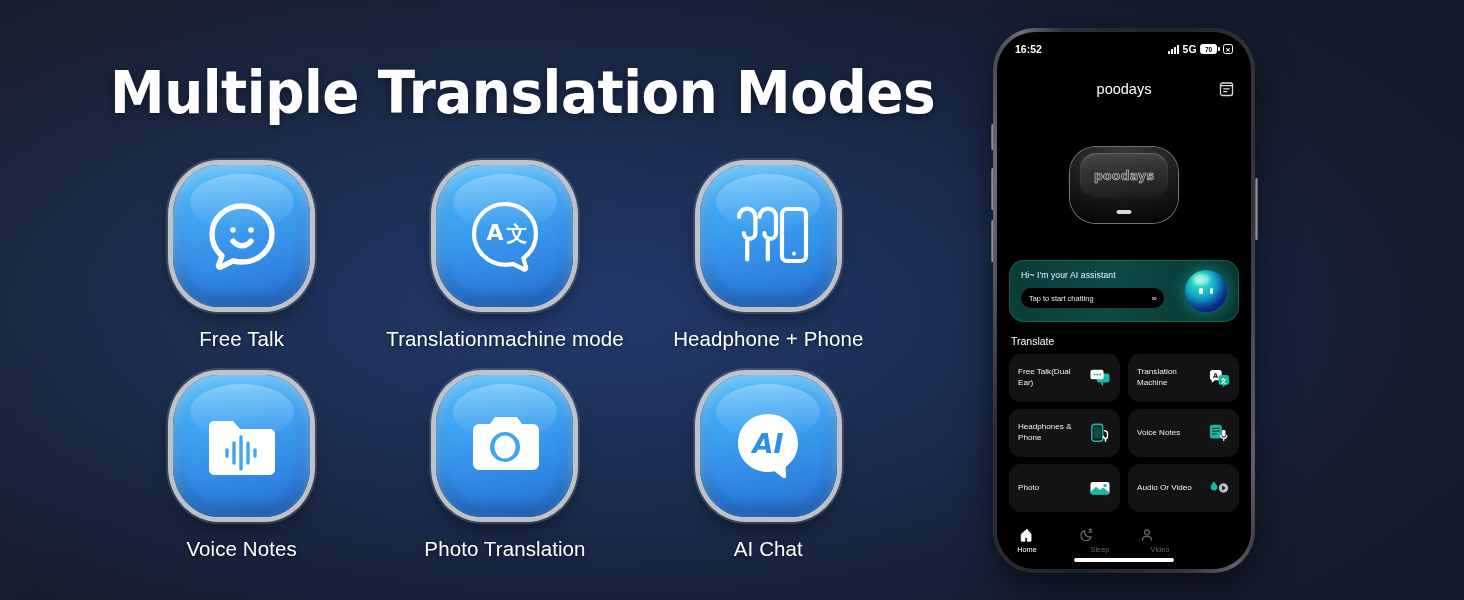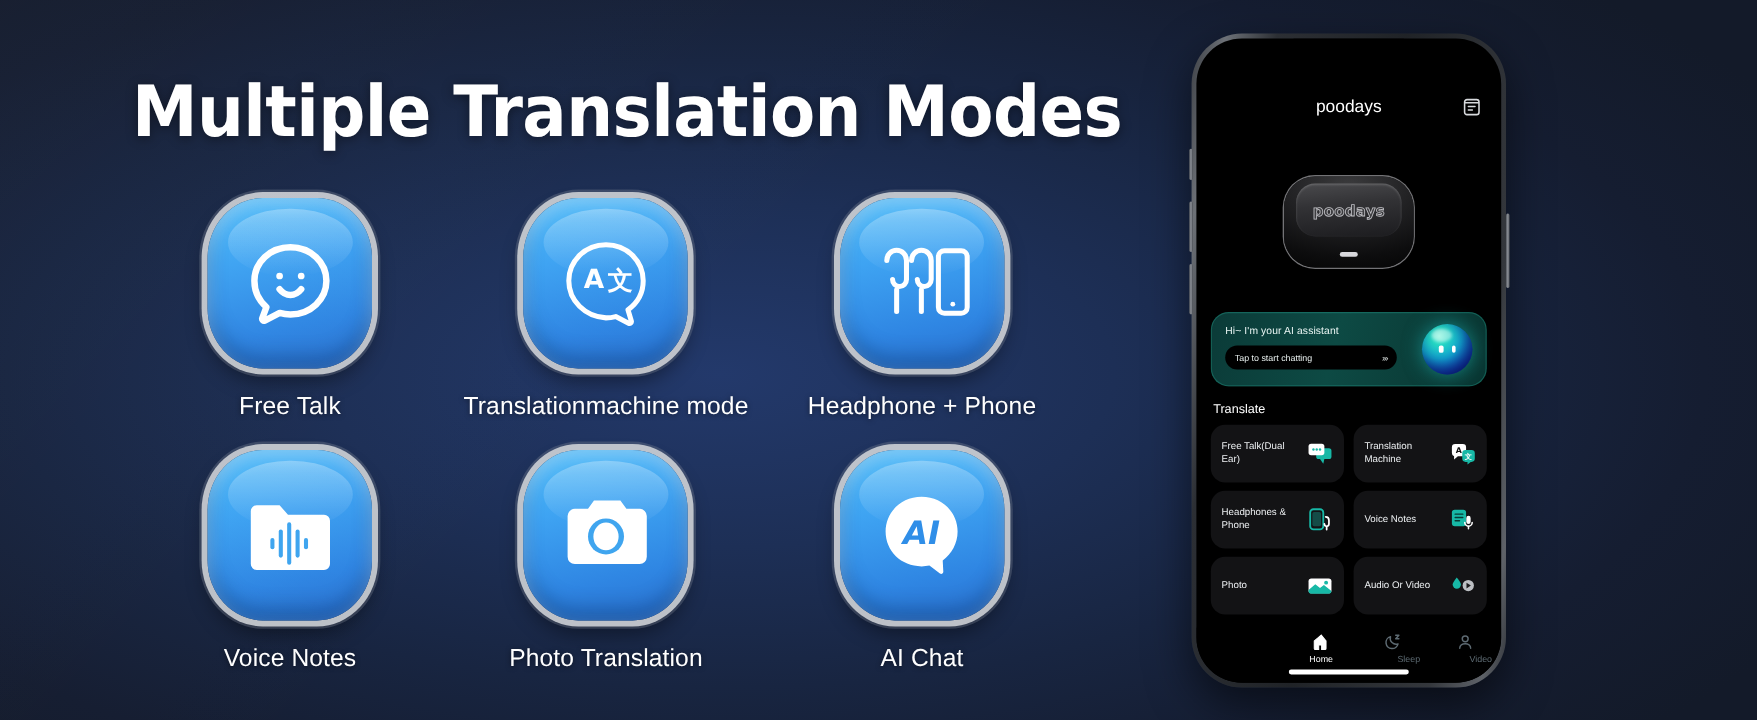--- a/index.html
+++ b/index.html
@@ -221,21 +221,21 @@
     height:48px; border-radius:12px; background:#131315;
     display:flex; align-items:center; justify-content:space-between;
     padding:0 9px; cursor:pointer;
   }
   .tile-label{ color:#eceff1; font-size:8.1px; line-height:1.35; max-width:62%; }
   .tile-ico{ width:22px; height:20px; flex:none; }
 
   .tabbar{
     position:absolute; left:0; right:0; bottom:0; height:46px;
     background:#000;
-    display:flex; align-items:flex-start; justify-content:flex-end;
+    display:flex; align-items:flex-start; justify-content:flex-start;
     padding-top:5px;
     z-index:12;
   }
   .tab{ display:flex; flex-direction:column; align-items:center; gap:3px; width:60px; cursor:pointer; }
   .tab span{ font-size:7.4px; }
   .tab.active span{ color:#fff; } .tab.active svg{ fill:#fff; stroke:#fff; }
   .tab.idle span{ color:#5d6a72;margin-left:26px; } .tab.idle svg{ stroke:#5d6a72; }
   .home-ind{
     position:absolute; left:50%; transform:translateX(-50%); bottom:7px;
     width:100px; height:4px; border-radius:2px; background:#fff; z-index:13;
@@ -331,20 +331,37 @@
 
   <div class="phone">
     <div class="btn-side btn-l1"></div>
     <div class="btn-side btn-l2"></div>
     <div class="btn-side btn-l3"></div>
     <div class="btn-side btn-r1"></div>
 
     <div class="phone-inner">
       <div class="notch"></div>
 
+      <div class="statusbar">
+        <div>16:52</div>
+        <div class="status-right">
+          <span class="bars">
+              <i></i>
+              <i></i>
+              <i></i>
+              <i></i>
+            </span>
+          <span>5G</span>
+          <span class="batt">
+            <span class="batt-body">70</span>
+            <span class="batt-tip"></span>
+          </span>
+          <span class="batt-x">✕</span>
+        </div>
+      </div>
 
       <div class="app-header">
         <span>poodays</span>
         <span class="hdr-icon">
           <svg width="15" height="16" viewBox="0 0 15 16" fill="none" stroke="#d8dadd" stroke-width="1.3">
             <rect x="1.5" y="2" width="12" height="12.5" rx="2"></rect>
             <path d="M1.5 4.6h12" stroke-width="1.1"></path>
             <path d="M4.6 7.8h5.6M4.6 10.6h3.4" stroke-width="1.2" stroke-linecap="round"></path>
           </svg>
         </span>

